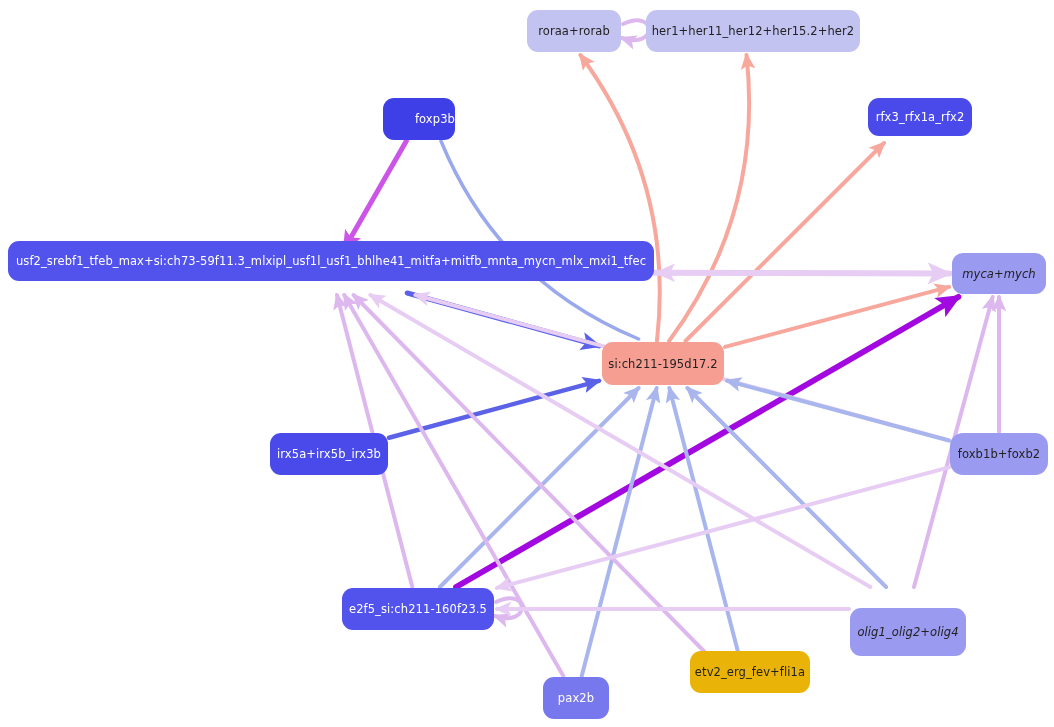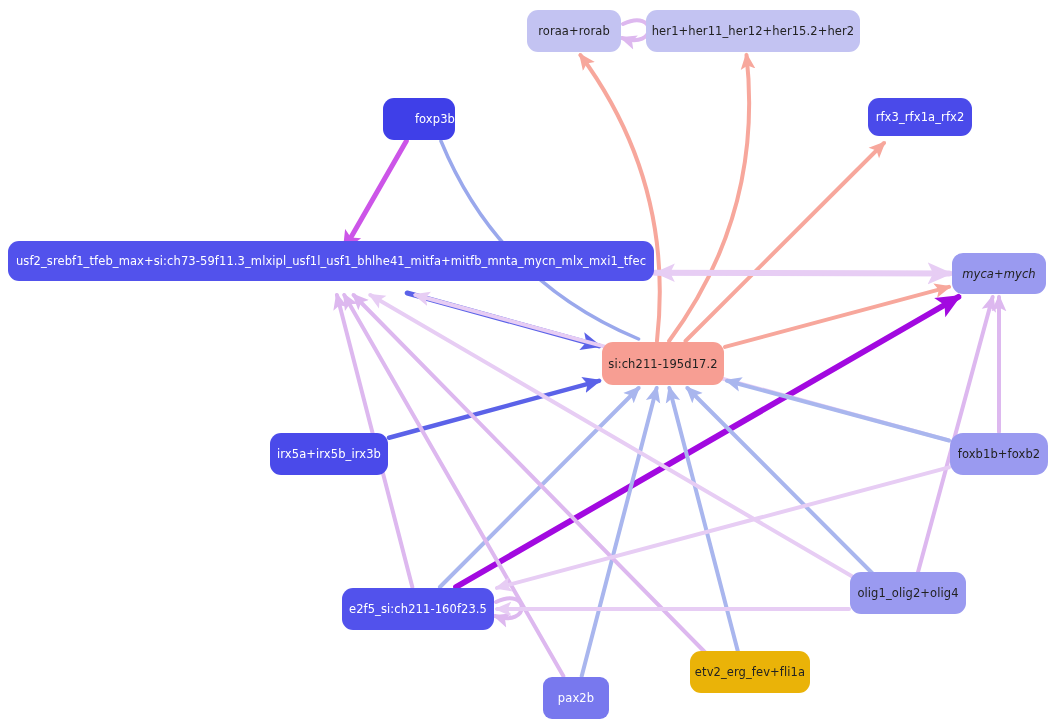--- a/index.html
+++ b/index.html
@@ -149,23 +149,23 @@
       </div>
       <div class="node" style="left: 270px; top: 433px; width: 118px; height: 42px; background: rgb(74, 74, 234); color: rgb(255, 255, 255);">
         <span>irx5a+irx5b_irx3b</span>
       </div>
       <div class="node" style="left: 950px; top: 433px; width: 98px; height: 42px; background: rgb(154, 154, 240); color: rgb(34, 34, 34); border-radius: 13px;">
         <span>foxb1b+foxb2</span>
       </div>
       <div class="node" style="left: 342px; top: 588px; width: 152px; height: 42px; background: rgb(82, 82, 236); color: rgb(255, 255, 255);">
         <span>e2f5_si:ch211-160f23.5</span>
       </div>
-      <div class="node" style="left: 850px; top: 572px; width: 116px; height: 42px; background: rgb(154, 154, 240); color: rgb(34, 34, 34);">
+      <div class="node" style="left: 850px; top: 608px; width: 116px; height: 48px; background: rgb(154, 154, 240); color: rgb(34, 34, 34); font-style: italic;">
         <span>olig1_olig2+olig4</span>
       </div>
-      <div class="node" style="left: 543px; top: 677px; width: 66px; height: 42px; background: rgb(120, 120, 238); color: rgb(255, 255, 255); border-radius: 9px;">
+      <div class="node" style="left: 543px; top: 677px; width: 66px; height: 42px; background: rgb(120, 120, 238); color: rgb(255, 255, 255);">
         <span>pax2b</span>
       </div>
       <div class="node" style="left: 690px; top: 651px; width: 120px; height: 42px; background: #eab308; color: rgb(34, 34, 34);">
         <span>etv2_erg_fev+fli1a</span>
       </div>
     </div>
 </div>
 
 </body></html>

